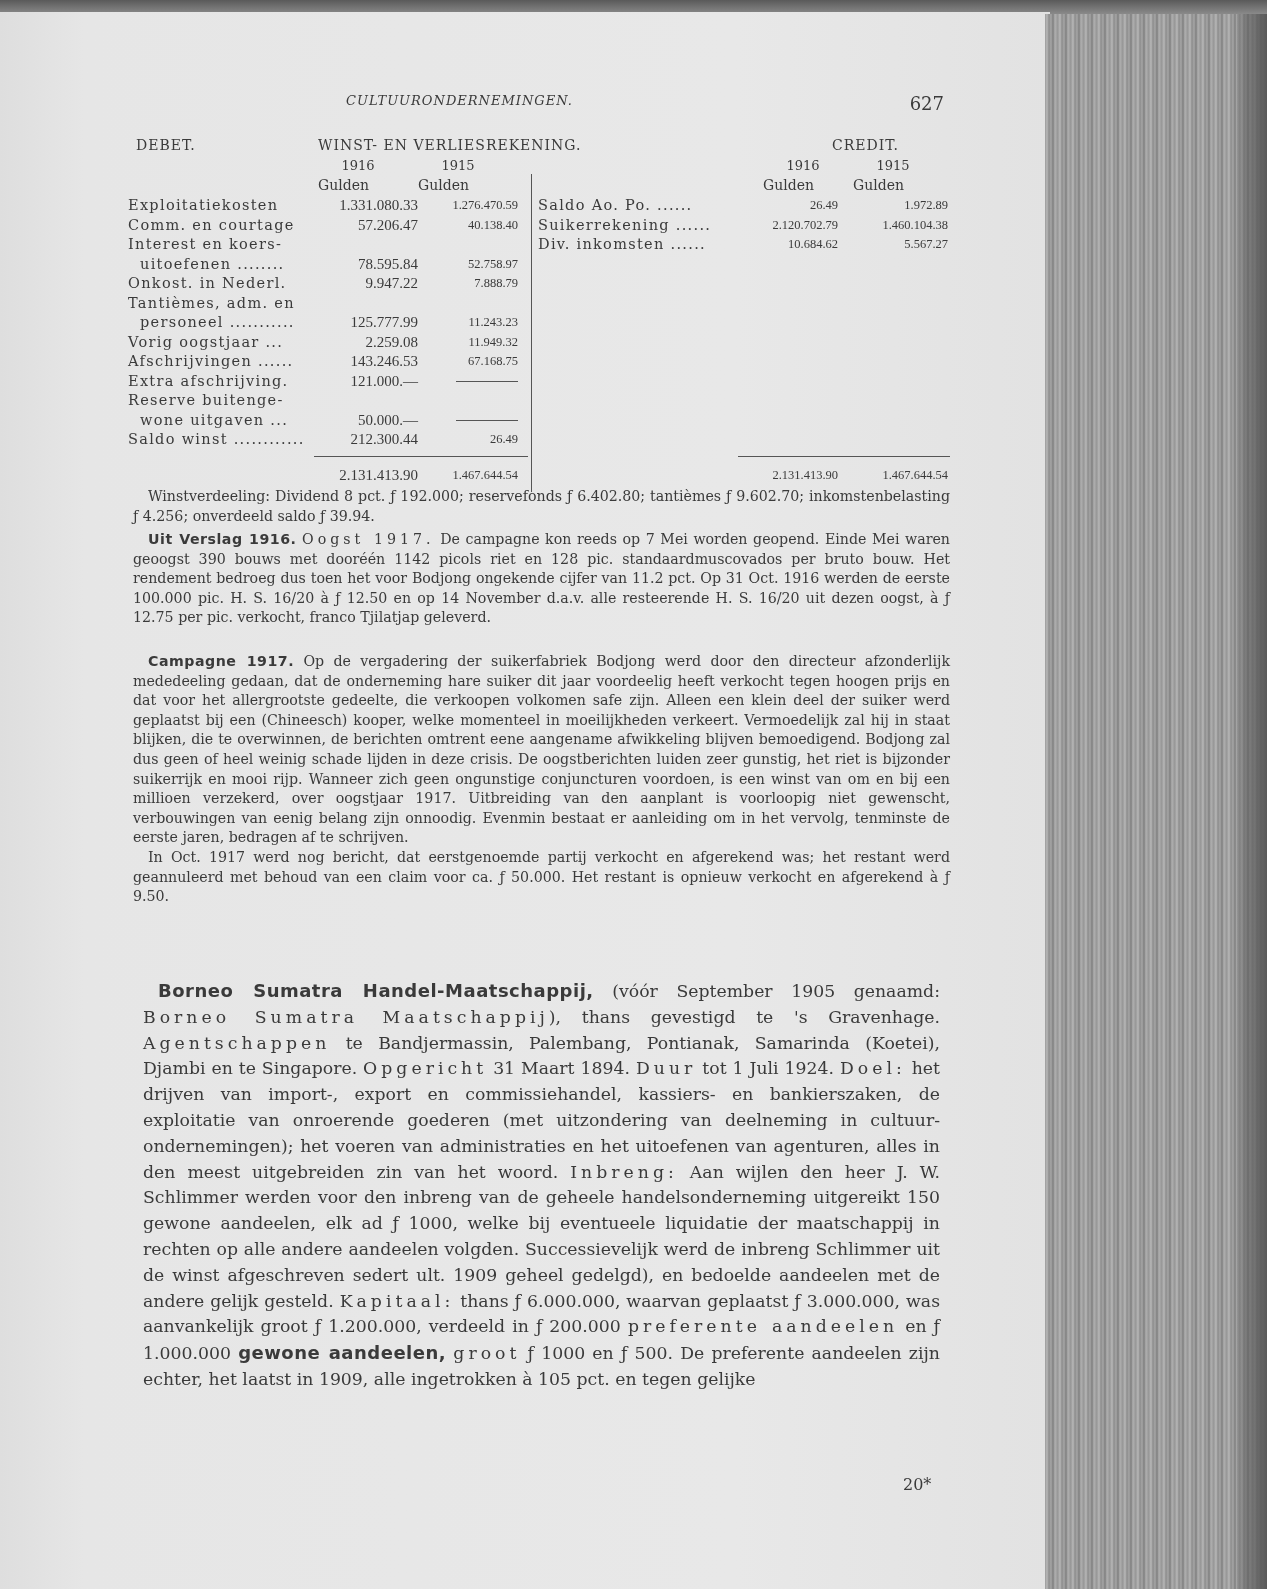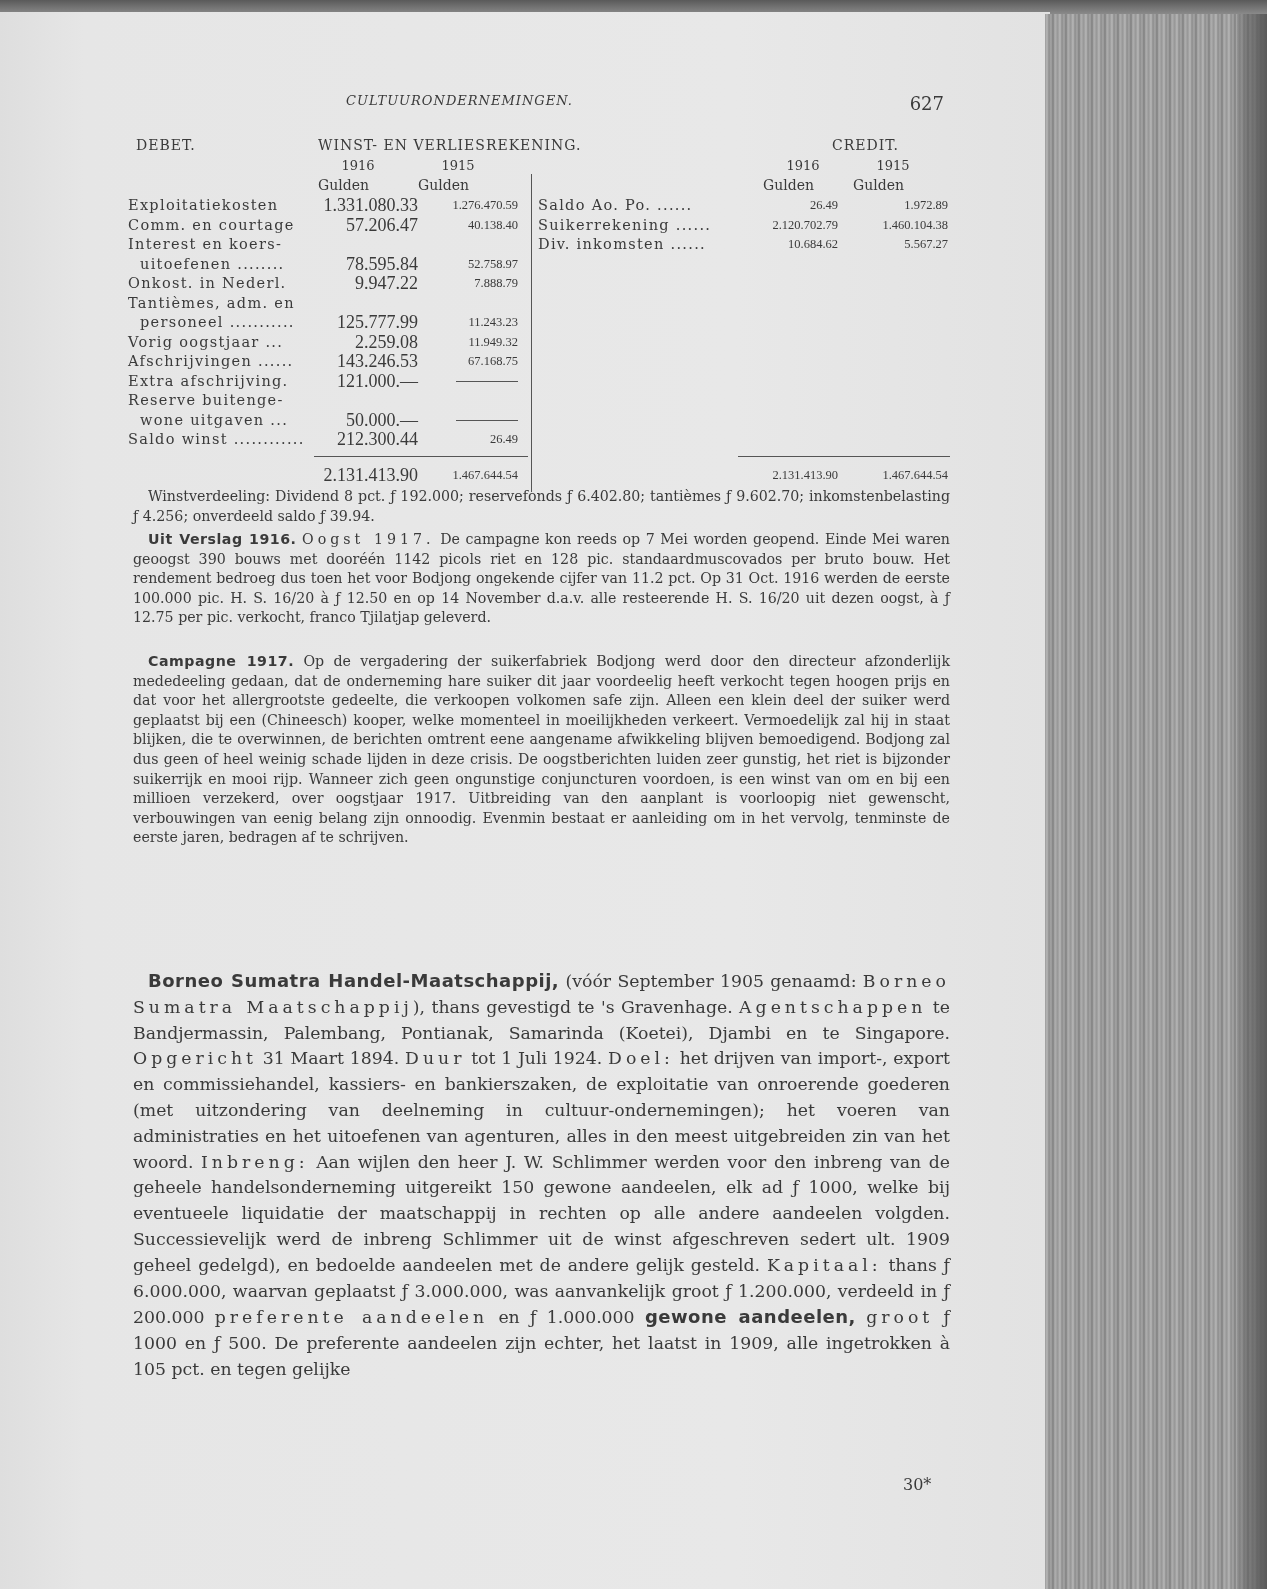--- a/index.html
+++ b/index.html
@@ -35,21 +35,21 @@
   .page-num { position:absolute; right:6px; top:0; font-size:18px; }
 
   .ledger { position:absolute; left:128px; top:136px; width:830px; font-size:14.5px; line-height:19.5px; }
   .lhdr { position:absolute; top:0; font-size:14px; letter-spacing:1px; }
   .yr { position:absolute; font-size:13px; text-align:center; width:80px; }
   .gl { position:absolute; font-size:14px; text-align:left; width:80px; }
   .vline { position:absolute; left:403px; top:38px; width:1px; height:318px; background:#555; }
   .drow { position:absolute; left:0; width:400px; height:19.5px; letter-spacing:1.3px; }
   .drow .lbl { position:absolute; left:0; white-space:nowrap; }
   .drow .lbl.indent { left:12px; }
-  .drow .v1 { position:absolute; right:110px; font-size:18px; letter-spacing:0; font-family:"Liberation Serif", serif; }
+  .drow .v1 { position:absolute; right:110px; font-size:15px; letter-spacing:0; font-family:"Liberation Serif", serif; }
   .drow .v2 { position:absolute; right:10px; font-size:12.5px; letter-spacing:0; font-family:"Liberation Serif", serif;margin-left:8px; }
   .crow { position:absolute; left:410px; width:420px; height:19.5px; letter-spacing:1.3px; }
   .crow .lbl { position:absolute; left:0; white-space:nowrap; }
   .crow .v1 { position:absolute; right:120px; font-size:12.5px; letter-spacing:0; font-family:"Liberation Serif", serif; }
   .crow .v2 { position:absolute; right:10px; font-size:12.5px; letter-spacing:0; font-family:"Liberation Serif", serif; }
   .sumline { position:absolute; height:1px; background:#555; }
   .dash { display:inline-block; width:62px; height:1px; background:#555; vertical-align:middle; }
 
   .text { position:absolute; left:133px; width:817px; font-size:14.2px; line-height:19.6px; text-align:justify; }
   .text p { margin:0; }
@@ -187,24 +187,25 @@
     <span class="sp">Oogst 1917.</span>
     <span>De campagne kon reeds op 7 Mei worden geopend. Einde Mei waren geoogst 390 bouws met dooréén 1142 picols riet en 128 pic. standaardmuscovados per bruto bouw. Het rendement bedroeg dus toen het voor Bodjong ongekende cijfer van 11.2 pct. Op 31 Oct. 1916 werden de eerste 100.000 pic. H. S. 16/20 à ƒ 12.50 en op 14 November d.a.v. alle resteerende H. S. 16/20 uit dezen oogst, à ƒ 12.75 per pic. verkocht, franco Tjilatjap geleverd.</span>
   </p>
 </div>
 
 <div class="text" style="top:652px">
   <p class="indent1">
     <span class="sans-b">Campagne 1917.</span>
     <span>Op de vergadering der suikerfabriek Bodjong werd door den directeur afzonderlijk mededeeling gedaan, dat de onderneming hare suiker dit jaar voordeelig heeft verkocht tegen hoogen prijs en dat voor het allergrootste gedeelte, die verkoopen volkomen safe zijn. Alleen een klein deel der suiker werd geplaatst bij een (Chineesch) kooper, welke momenteel in moeilijkheden verkeert. Vermoedelijk zal hij in staat blijken, die te overwinnen, de berichten omtrent eene aangename afwikkeling blijven bemoedigend. Bodjong zal dus geen of heel weinig schade lijden in deze crisis. De oogstberichten luiden zeer gunstig, het riet is bijzonder suikerrijk en mooi rijp. Wanneer zich geen ongunstige conjuncturen voordoen, is een winst van om en bij een millioen verzekerd, over oogstjaar 1917. Uitbreiding van den aanplant is voorloopig niet gewenscht, verbouwingen van eenig belang zijn onnoodig. Evenmin bestaat er aanleiding om in het vervolg, tenminste de eerste jaren, bedragen af te schrijven.</span>
   </p>
+  <p class="indent1">In Oct. 1917 werd nog bericht, dat eerstgenoemde partij verkocht en afgerekend was; het restant werd geannuleerd met behoud van een claim voor ca. ƒ 50.000. Het restant is opnieuw verkocht en afgerekend à ƒ 9.50.</p>
 </div>
 
 <div class="big" style="top:968px">
-  <p class="indent1" style="margin:0">
+  <p class="indent1" style="margin:10px">
     <span class="sans-b">Borneo Sumatra Handel-Maatschappij,</span>
     <span>(vóór September 1905 genaamd:</span>
     <span class="sp">Borneo Sumatra Maatschappij</span><span>), thans gevestigd te 's Gravenhage.</span>
     <span class="sp">Agentschappen</span>
     <span>te Bandjermassin, Palembang, Pontianak, Samarinda (Koetei), Djambi en te Singapore.</span>
     <span class="sp">Opgericht</span>
     <span>31 Maart 1894.</span>
     <span class="sp">Duur</span>
     <span>tot 1 Juli 1924.</span>
     <span class="sp">Doel:</span>
@@ -214,13 +215,13 @@
     <span class="sp">Kapitaal:</span>
     <span>thans ƒ 6.000.000, waarvan geplaatst ƒ 3.000.000, was aanvankelijk groot ƒ 1.200.000, verdeeld in ƒ 200.000</span>
     <span class="sp">preferente aandeelen</span>
     <span>en ƒ 1.000.000</span>
     <span class="sans-b">gewone aandeelen,</span>
     <span class="sp">groot</span>
     <span>ƒ 1000 en ƒ 500. De preferente aandeelen zijn echter, het laatst in 1909, alle ingetrokken à 105 pct. en tegen gelijke</span>
   </p>
 </div>
 
-<div class="folio">30*</div>
+<div class="folio">20*</div>
 
 </body></html>

